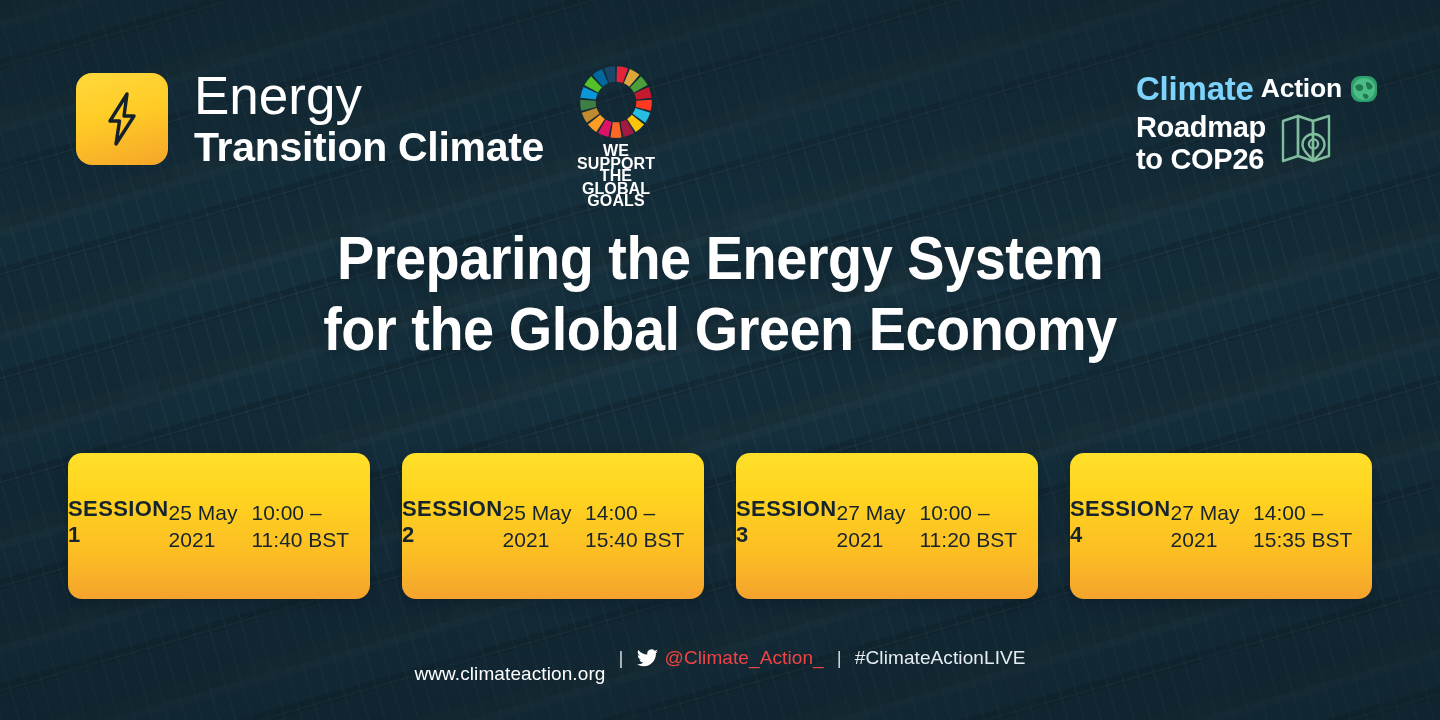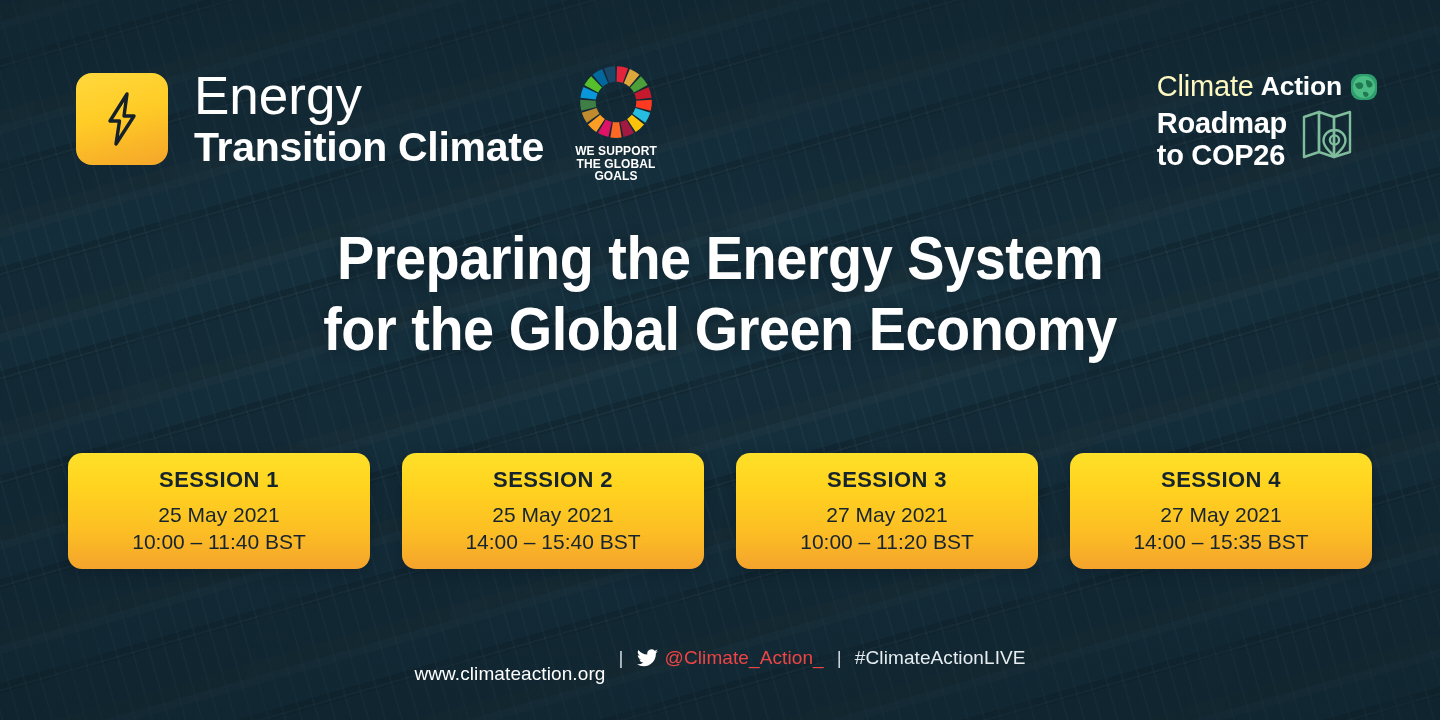--- a/index.html
+++ b/index.html
@@ -103,27 +103,27 @@
   #ets-line2 {
     font-size:41px; font-weight:700; color:#ffffff;
     letter-spacing:-0.3px; display:block; margin-top:5px;
   }
 
   
   #sdg-logo { position:absolute; left:566px; top:63px; width:100px; text-align:center; }
   #sdg-wheel { margin:0 auto; display:block; }
   #sdg-caption {
     margin-top:4px; color:#ffffff; font-weight:700;
-    font-size:12px; line-height:12.5px; letter-spacing:0.1px;
+    font-size:16px; line-height:12.5px; letter-spacing:0.1px;
   }
 
   
   #ca-logo { position:absolute; right:62px; top:72px; text-align:left; }
   #ca-row1 { display:flex; align-items:center; line-height:1; }
-  #ca-climate { font-size:29px; font-weight:400; color:#fef9c3; letter-spacing:-0.2px; }
+  #ca-climate { font-size:33px; font-weight:700; color:#7dd3fc; letter-spacing:-0.2px; }
   #ca-action  { font-size:26.5px; font-weight:700; color:#ffffff; letter-spacing:-0.2px; margin-left:7px; }
   #ca-globe   { margin-left:8px; display:flex; }
   #ca-row2 { display:flex; align-items:flex-start; margin-top:6px; }
   #ca-roadmap-text { font-size:29px; font-weight:700; color:#ffffff; line-height:32px; letter-spacing:-0.3px; }
   #ca-map-icon { margin-left:14px; margin-top:1px; display:flex; }
 
   
   #headline {
     position:absolute; left:0; top:222px; width:1440px;
     text-align:center; color:#ffffff;
@@ -134,25 +134,25 @@
   }
   #headline span { display:block; }
 
   
   #sessions {
     position:absolute; left:68px; top:453px;
     width:1304px; height:133px;
     display:flex; justify-content:space-between;
   }
   .session-card {
-    width:302px; height:116px;
+    width:302px; height:146px;
     border-radius:14px;
     background:linear-gradient(180deg,#ffe02a 0%,#ffd41f 28%,#fcbe24 68%,#f4a32c 100%);
     box-shadow:0 4px 14px rgba(6,18,26,0.30);
-    display:flex; flex-direction:column; align-items:center; justify-content:center;
+    display:flex; flex-direction:row; align-items:center; justify-content:center;
     color:#16242e;
   }
   .session-title {
     font-size:22px; font-weight:700; letter-spacing:0.4px; margin-bottom:8px;
   }
   .session-date { font-size:21px; font-weight:400; line-height:27px; }
   .session-time { font-size:21px; font-weight:400; line-height:27px; }
 
   
   #footer {

